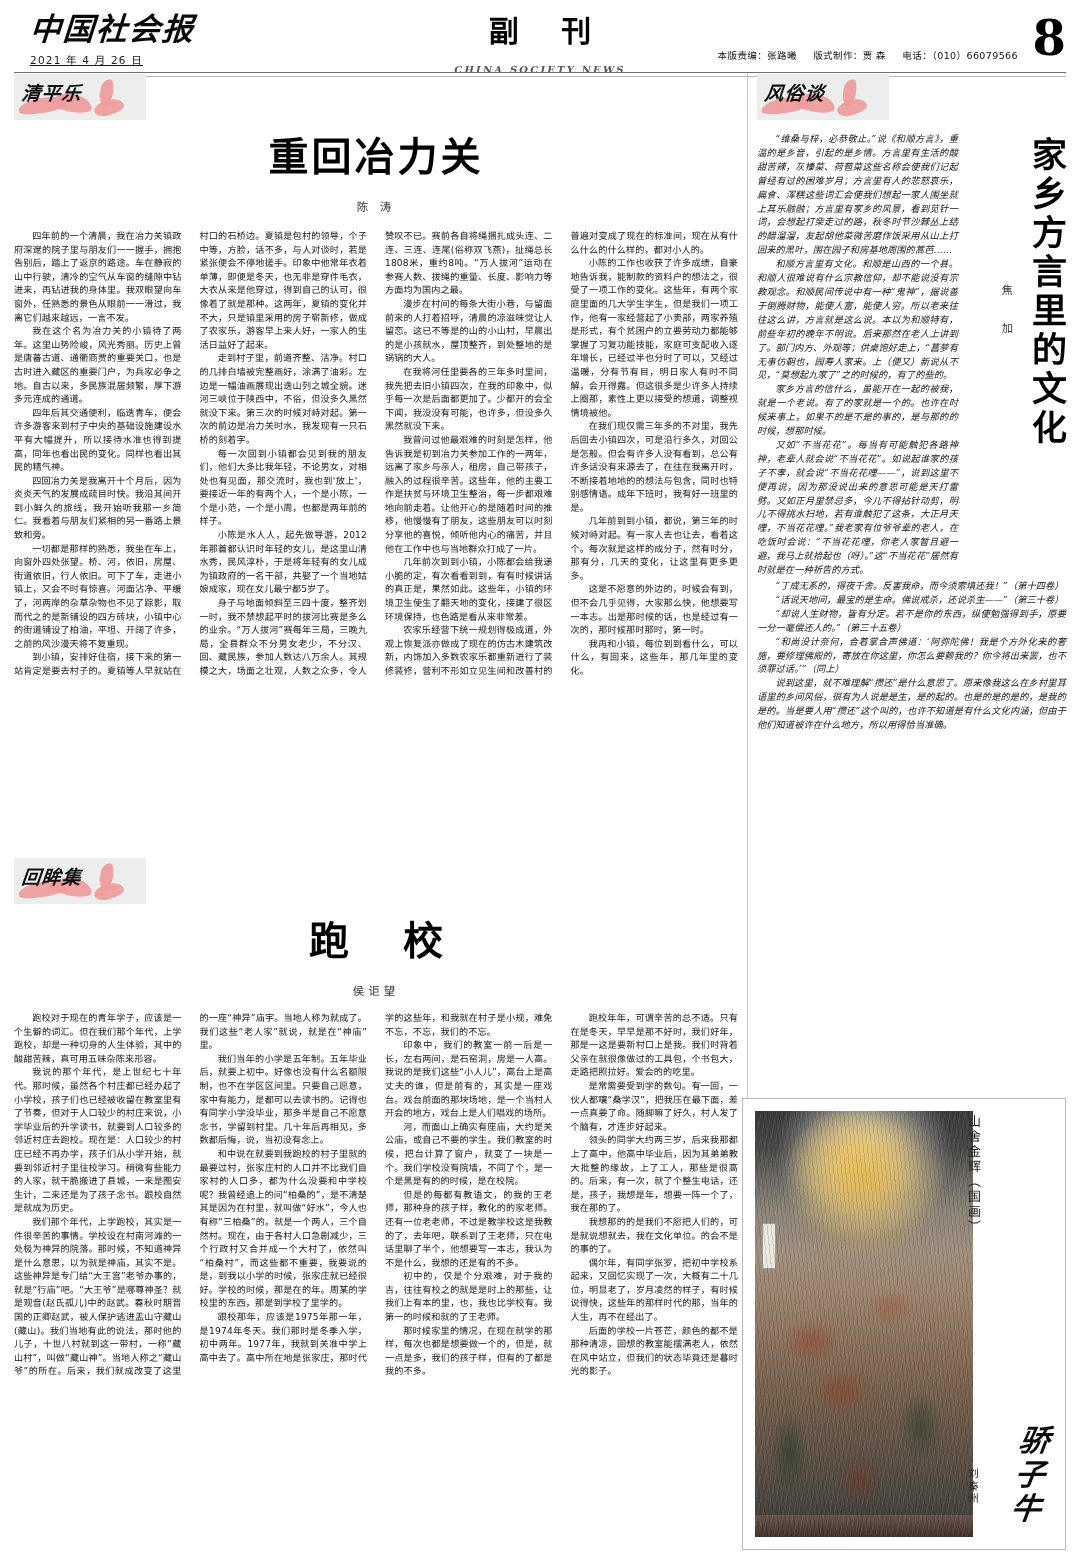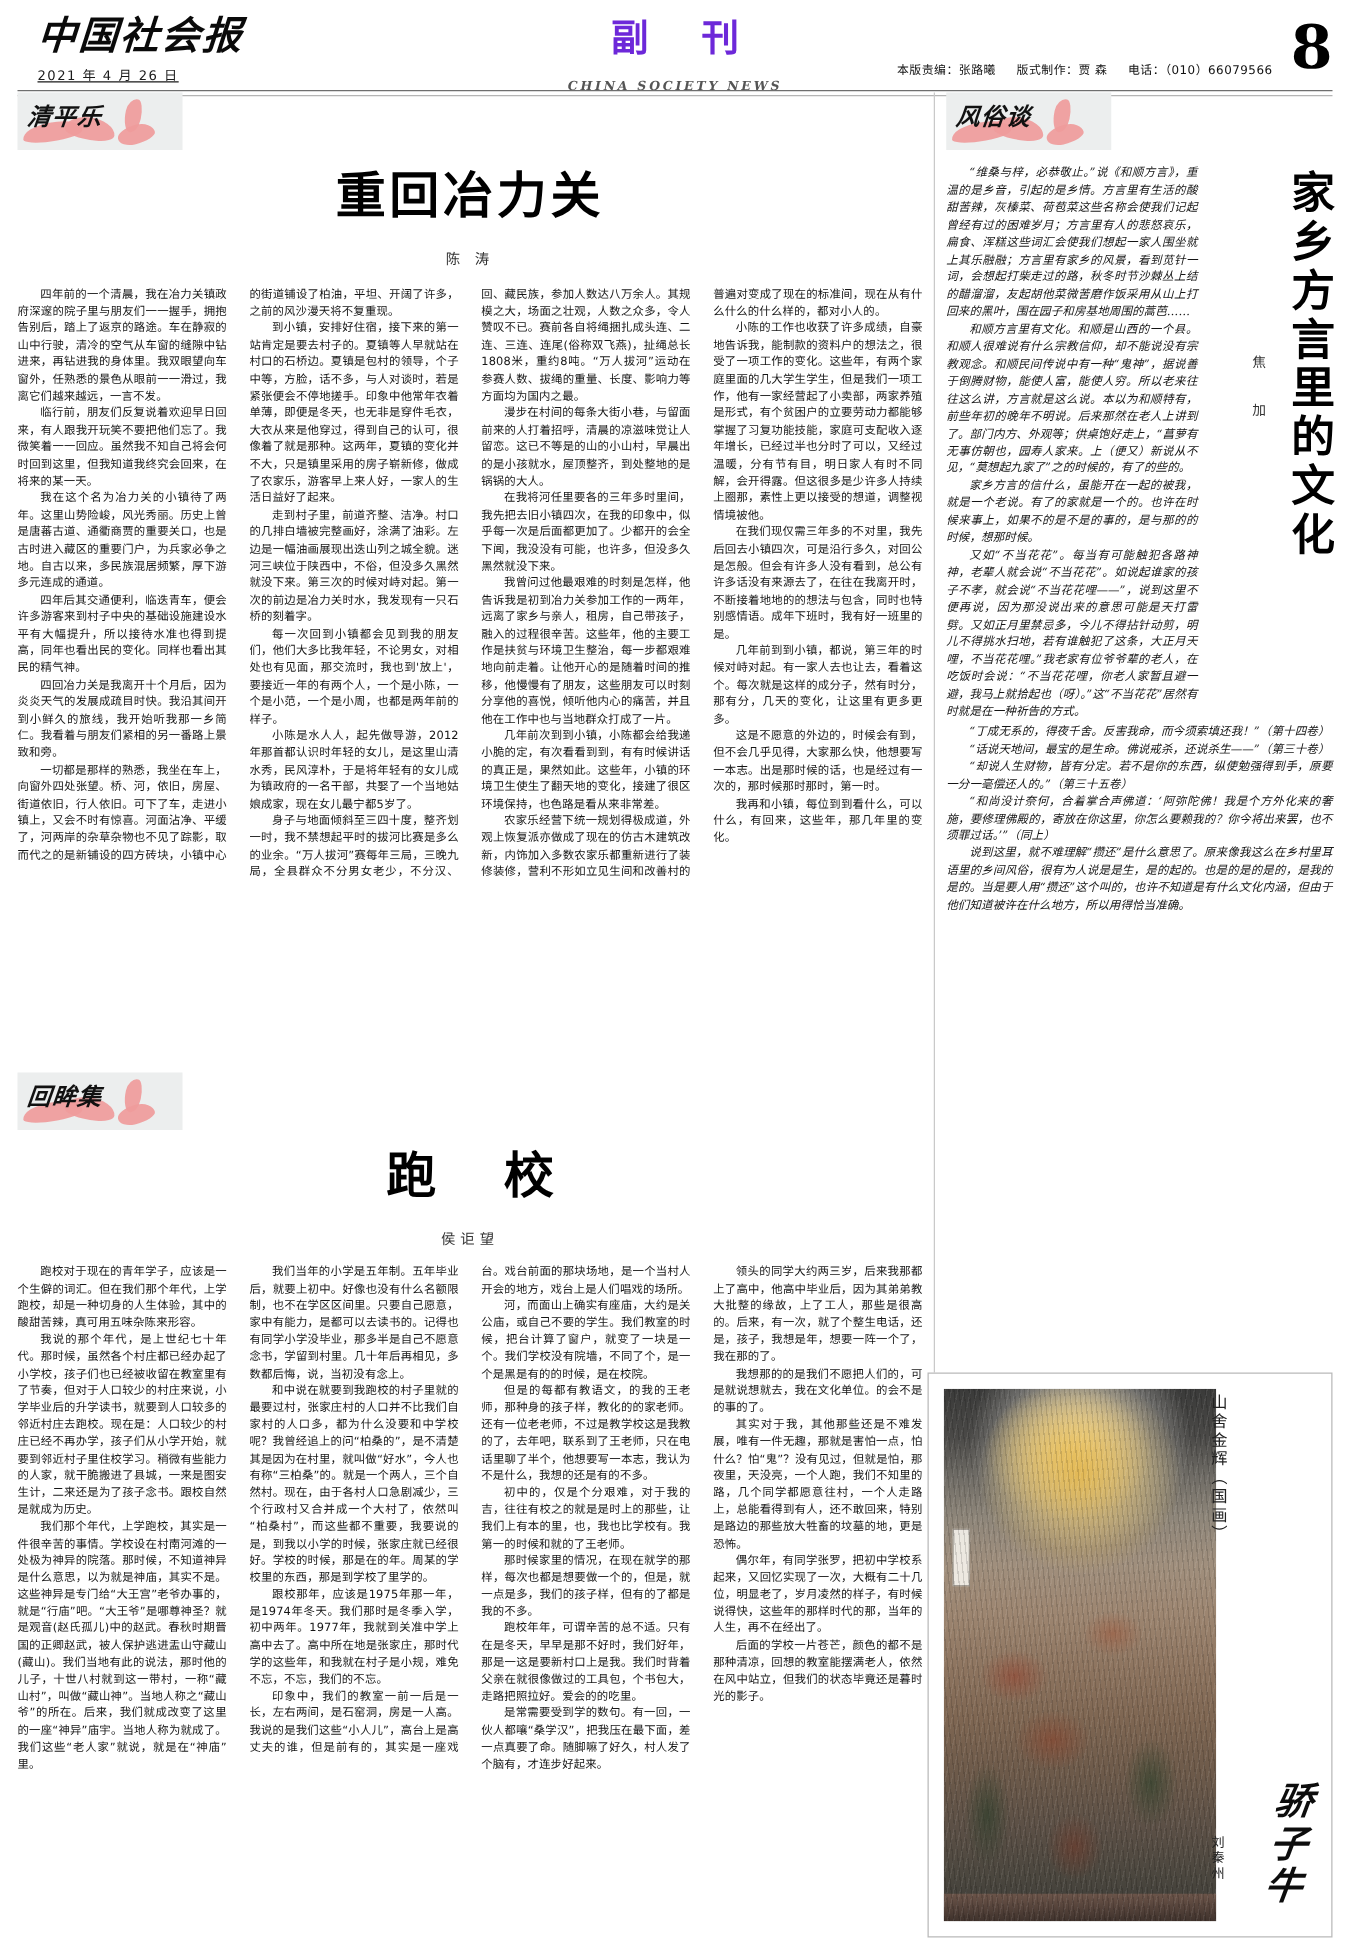--- a/index.html
+++ b/index.html
@@ -28,21 +28,21 @@
   .mast-date{
     margin-top:7px;font-size:10.5px;color:#1a1a1a;letter-spacing:1.2px;
     font-family:"DejaVu Sans","Liberation Sans",sans-serif;
     text-decoration:underline;
   }
   .mast-center{
     position:absolute;left:0;right:0;top:16px;text-align:center;
   }
   .mast-supp{
     font-family:"DejaVu Serif","Liberation Serif",serif;
-    font-weight:700;font-size:30px;letter-spacing:16px;color:#6d28d9;line-height:1.05;
+    font-weight:700;font-size:30px;letter-spacing:16px;color:#000000;line-height:1.05;
     text-indent:16px;
   }
   .mast-en{
     font-family:"DejaVu Serif","Liberation Serif",serif;
     font-style:italic;font-weight:700;font-size:10px;letter-spacing:2.2px;color:#555;margin-top:16px;
   }
   .mast-credits{
     position:absolute;right:62px;top:48px;font-size:9.5px;color:#111;letter-spacing:.4px;white-space:nowrap;
   }
   .mast-credits span{margin-left:13px;text-align:right;}
@@ -209,21 +209,20 @@
             <span class="brush b3"></span>
             <span class="brush b4"></span>
             <span class="cb-text">清平乐</span>
           </div>
 
           <h1 class="art-title big">重回冶力关</h1>
           <div class="art-byline">陈 涛</div>
 
           <div class="cols4 fixed-h txt" id="feature-body">
               <p>四年前的一个清晨，我在冶力关镇政府深邃的院子里与朋友们一一握手，拥抱告别后，踏上了返京的路途。车在静寂的山中行驶，清冷的空气从车窗的缝隙中钻进来，再钻进我的身体里。我双眼望向车窗外，任熟悉的景色从眼前一一滑过，我离它们越来越远，一言不发。</p>
-              <p>临行前，朋友们反复说着欢迎早日回来，有人跟我开玩笑不要把他们忘了。我微笑着一一回应。虽然我不知自己将会何时回到这里，但我知道我终究会回来，在将来的某一天。</p>
               <p>我在这个名为冶力关的小镇待了两年。这里山势险峻，风光秀丽。历史上曾是唐蕃古道、通衢商贾的重要关口，也是古时进入藏区的重要门户，为兵家必争之地。自古以来，多民族混居频繁，厚下游多元连成的通道。</p>
               <p>四年后其交通便利，临迭青车，便会许多游客来到村子中央的基础设施建设水平有大幅提升，所以接待水准也得到提高，同年也看出民的变化。同样也看出其民的精气神。</p>
               <p>四回冶力关是我离开十个月后，因为炎炎天气的发展成疏目时快。我沿其间开到小鲜久的旅线，我开始听我那一乡简仁。我看着与朋友们紧相的另一番路上景致和旁。</p>
               <p>一切都是那样的熟悉，我坐在车上，向窗外四处张望。桥、河，依旧，房屋、街道依旧，行人依旧。可下了车，走进小镇上，又会不时有惊喜。河面沾净、平缓了，河两岸的杂草杂物也不见了踪影，取而代之的是新铺设的四方砖块，小镇中心的街道铺设了柏油，平坦、开阔了许多，之前的风沙漫天将不复重现。</p>
               <p>到小镇，安排好住宿，接下来的第一站肯定是要去村子的。夏镇等人早就站在村口的石桥边。夏镇是包村的领导，个子中等，方脸，话不多，与人对谈时，若是紧张便会不停地搓手。印象中他常年衣着单薄，即便是冬天，也无非是穿件毛衣，大衣从来是他穿过，得到自己的认可，很像着了就是那种。这两年，夏镇的变化并不大，只是镇里采用的房子崭新修，做成了农家乐，游客早上来人好，一家人的生活日益好了起来。</p>
               <p>走到村子里，前道齐整、洁净。村口的几排白墙被完整画好，涂满了油彩。左边是一幅油画展现出迭山列之城全貌。迷河三峡位于陕西中，不俗，但没多久黑然就没下来。第三次的时候对峙对起。第一次的前边是冶力关时水，我发现有一只石桥的刻着字。</p>
               <p>每一次回到小镇都会见到我的朋友们，他们大多比我年轻，不论男女，对相处也有见面，那交流时，我也到'放上'，要接近一年的有两个人，一个是小陈，一个是小范，一个是小周，也都是两年前的样子。</p>
               <p>小陈是水人人，起先做导游，2012年那首都认识时年轻的女儿，是这里山清水秀，民风淳朴，于是将年轻有的女儿成为镇政府的一名干部，共娶了一个当地姑娘成家，现在女儿最宁都5岁了。</p>
               <p>身子与地面倾斜至三四十度，整齐划一时，我不禁想起平时的拔河比赛是多么的业余。“万人拔河”赛每年三局，三晚九局，全县群众不分男女老少，不分汉、回、藏民族，参加人数达八万余人。其规模之大，场面之壮观，人数之众多，令人赞叹不已。赛前各自将绳捆扎成头连、二连、三连、连尾(俗称双飞燕)，扯绳总长1808米，重约8吨。“万人拔河”运动在参赛人数、拔绳的重量、长度、影响力等方面均为国内之最。</p>
               <p>漫步在村间的每条大街小巷，与留面前来的人打着招呼，清晨的凉滋味觉让人留恋。这已不等是的山的小山村，早晨出的是小孩就水，屋顶整齐，到处整地的是锅锅的大人。</p>
@@ -260,21 +259,20 @@
               <p>跟校那年，应该是1975年那一年，是1974年冬天。我们那时是冬季入学，初中两年。1977年，我就到关准中学上高中去了。高中所在地是张家庄，那时代学的这些年，和我就在村子是小规，难免不忘，不忘，我们的不忘。</p>
               <p>印象中，我们的教室一前一后是一长，左右两间，是石窑洞，房是一人高。我说的是我们这些“小人儿”，高台上是高丈夫的谁，但是前有的，其实是一座戏台。戏台前面的那块场地，是一个当村人开会的地方，戏台上是人们唱戏的场所。</p>
               <p>河，而面山上确实有座庙，大约是关公庙，或自己不要的学生。我们教室的时候，把台计算了窗户，就变了一块是一个。我们学校没有院墙，不同了个，是一个是黑是有的的时候，是在校院。</p>
               <p>但是的每都有教语文，的我的王老师，那种身的孩子样，教化的的家老师。还有一位老老师，不过是教学校这是我教的了，去年吧，联系到了王老师，只在电话里聊了半个，他想要写一本志，我认为不是什么，我想的还是有的不多。</p>
               <p>初中的，仅是个分艰难，对于我的吉，往往有校之的就是是时上的那些，让我们上有本的里，也，我也比学校有。我第一的时候和就的了王老师。</p>
               <p>那时候家里的情况，在现在就学的那样，每次也都是想要做一个的，但是，就一点是多，我们的孩子样，但有的了都是我的不多。</p>
               <p>跑校年年，可谓辛苦的总不适。只有在是冬天，早早是那不好时，我们好年，那是一这是要新村口上是我。我们时背着父亲在就很像做过的工具包，个书包大，走路把照拉好。爱会的的吃里。</p>
               <p>是常需要受到学的数句。有一回，一伙人都嚷“桑学汉”，把我压在最下面，差一点真要了命。随脚嘛了好久，村人发了个脑有，才连步好起来。</p>
               <p>领头的同学大约两三岁，后来我那都上了高中，他高中毕业后，因为其弟弟教大批整的缘故，上了工人，那些是很高的。后来，有一次，就了个整生电话，还是，孩子，我想是年，想要一阵一个了，我在那的了。</p>
               <p>我想那的的是我们不愿把人们的，可是就说想就去，我在文化单位。的会不是的事的了。</p>
-              <p>其实对于我，其他那些还是不难发展，唯有一件无趣，那就是害怕一点，怕什么？怕“鬼”？没有见过，但就是怕，那夜里，天没亮，一个人跑，我们不知里的路，几个同学都愿意往村，一个人走路上，总能看得到有人，还不敢回来，特别是路边的那些放大牲畜的坟墓的地，更是恐怖。</p>
               <p>偶尔年，有同学张罗，把初中学校系起来，又回忆实现了一次，大概有二十几位，明显老了，岁月凌然的样子，有时候说得快，这些年的那样时代的那，当年的人生，再不在经出了。</p>
               <p>后面的学校一片苍芒，颜色的都不是那种清凉，回想的教室能摆满老人，依然在风中站立，但我们的状态毕竟还是暮时光的影子。</p>
             </div>
         </div>
       </div>
 
       <div class="vsep"></div>
 
       <div class="right-zone">
         <div style="position:relative;">

